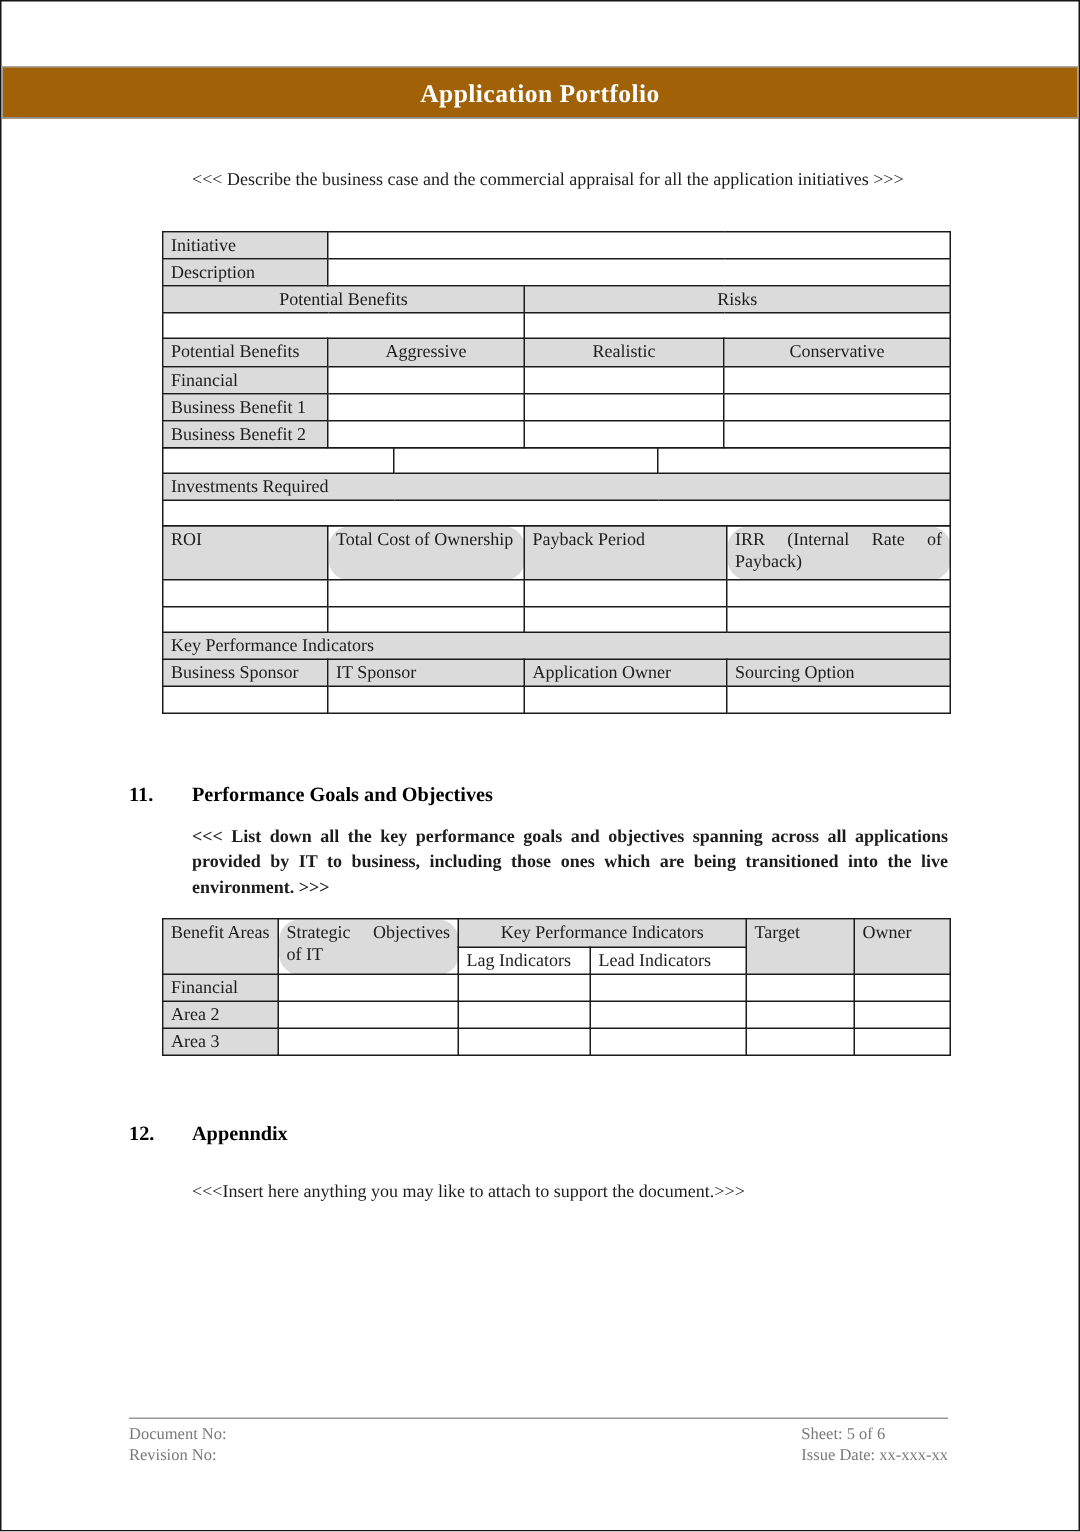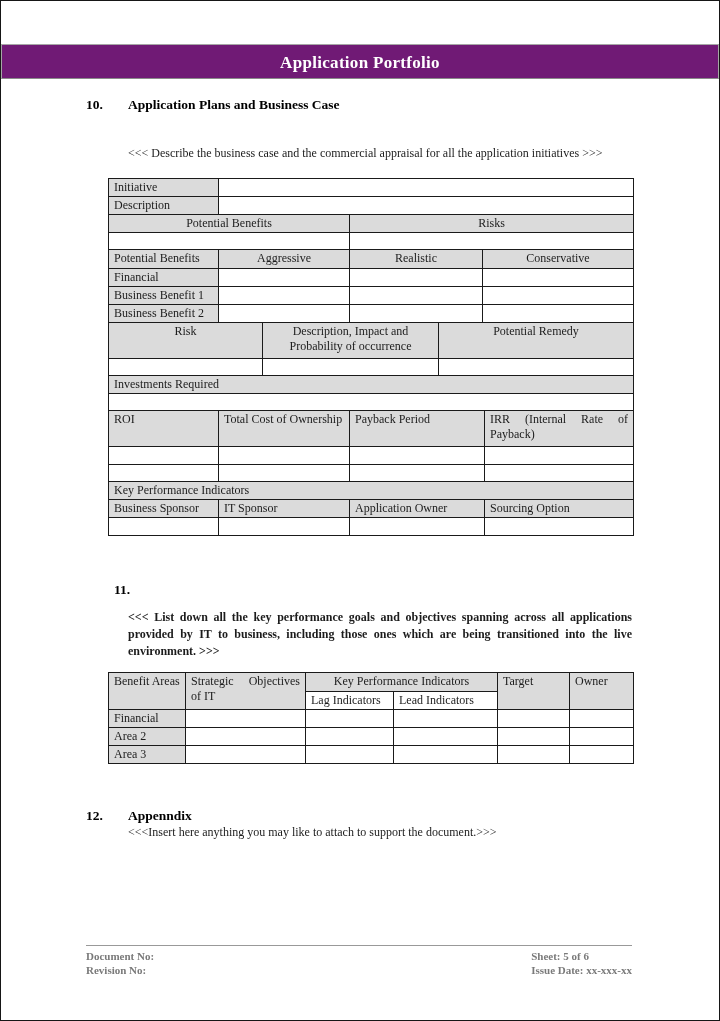--- a/index.html
+++ b/index.html
@@ -4,70 +4,66 @@
 <style>
   html,body { margin:0; padding:0; background:#fff; }
   .page {
     position:relative; width:720px; height:1021px; box-sizing:border-box;
     border:1px solid #161616; background:#fff;
     font-family:"Liberation Serif","DejaVu Serif",serif; color:#1c1c1c;
   }
   .content { padding:0 87px 0 85px; }
   .banner {
     margin-top:43px; height:35px; line-height:35px; text-align:center;
-    background:#701a75; border:1px solid #a6a6a6; border-bottom-color:#8a8a8a;
+    background:#a16207; border:1px solid #a6a6a6; border-bottom-color:#8a8a8a;
     color:#ffffff; font-size:17px; font-weight:bold; letter-spacing:0.3px;
     box-sizing:border-box;
   }
   .heading { display:flex; font-weight:bold; font-size:13.5px; color:#000; }
   .h10 { margin-top:18px; }
-  .h11 { margin-top:46px;margin-left:28px; }
+  .h11 { margin-top:46px; }
   .h12 { margin-top:44px; }
   .hnum { width:42px; flex:0 0 42px; }
   .instr { margin:0; padding-left:42px; font-size:12px; line-height:17px; }
   .instr-10 { margin-top:32px; white-space:nowrap; }
   .instr-11 { margin-top:11px; text-align:justify;font-weight:bold; }
-  .instr-12 { }
+  .instr-12 { margin-top:22px; }
   table.doc {
     border-collapse:collapse; table-layout:fixed; width:525px; margin-left:22px;
   }
-  table.t1a { margin-top:16px; }
+  table.t1a { margin-top:26px; }
   table.stack { margin-top:-1px; }
   table.t2 { margin-top:12px; }
   table.doc td {
     border:1px solid #1a1a1a; font-size:12px; line-height:15px;
     padding:1px 5px; vertical-align:top; overflow:hidden;
   }
   .g { background:#DBDBDB; }
   .c { text-align:center; }
-  .j { text-align:justify; }
+  .j { text-align:justify;border-radius:14px; }
   tr.r17 { height:17px; } tr.r18 { height:18px; } tr.r19 { height:19px; } tr.r36 { height:36px; }
   .footer {
     position:absolute; left:85px; right:87px; top:944px;
     border-top:1.5px solid #999; padding-top:3px;
     display:flex; justify-content:space-between;
-    font-size:11px; line-height:14px; color:#7a7a7a;font-weight:bold;
+    font-size:11px; line-height:14px; color:#7a7a7a;
   }
   .f-right { }
 </style>
 </head>
 <body>
 
 <div class="page">
 
   <div class="banner">
     <span>Application Portfolio</span>
   </div>
 
   <div class="content">
 
-    <div class="heading h10">
-      <span class="hnum">10.</span>
-      <span>Application Plans and Business Case</span>
-    </div>
     <p class="instr instr-10">&lt;&lt;&lt; Describe the business case and the commercial appraisal for all the application initiatives &gt;&gt;&gt;</p>
 
     <table class="doc t1a">
       <colgroup>
           <col style="width:110px">
           <col style="width:131px">
           <col style="width:133px">
           <col style="width:151px">
         </colgroup>
       <tbody>
@@ -114,25 +110,20 @@
       </tbody>
     </table>
 
     <table class="doc stack">
       <colgroup>
           <col style="width:154px">
           <col style="width:176px">
           <col style="width:195px">
         </colgroup>
       <tbody>
-        <tr class="r36">
-          <td class="g c">Risk</td>
-          <td class="g c">Description, Impact and Probability of occurrence</td>
-          <td class="g c">Potential Remedy</td>
-        </tr>
         <tr class="r17">
           <td></td>
           <td></td>
           <td></td>
         </tr>
         <tr class="r18">
           <td colspan="3" class="g">Investments Required</td>
         </tr>
         <tr class="r17">
           <td colspan="3"></td>
@@ -179,20 +170,21 @@
           <td></td>
           <td></td>
           <td></td>
           <td></td>
         </tr>
       </tbody>
     </table>
 
     <div class="heading h11">
       <span class="hnum">11.</span>
+      <span>Performance Goals and Objectives</span>
     </div>
     <p class="instr instr-11">&lt;&lt;&lt; List down all the key performance goals and objectives spanning across all applications provided by IT to business, including those ones which are being transitioned into the live environment. &gt;&gt;&gt;</p>
 
     <table class="doc t2">
       <colgroup>
           <col style="width:77px">
           <col style="width:120px">
           <col style="width:88px">
           <col style="width:104px">
           <col style="width:72px">

